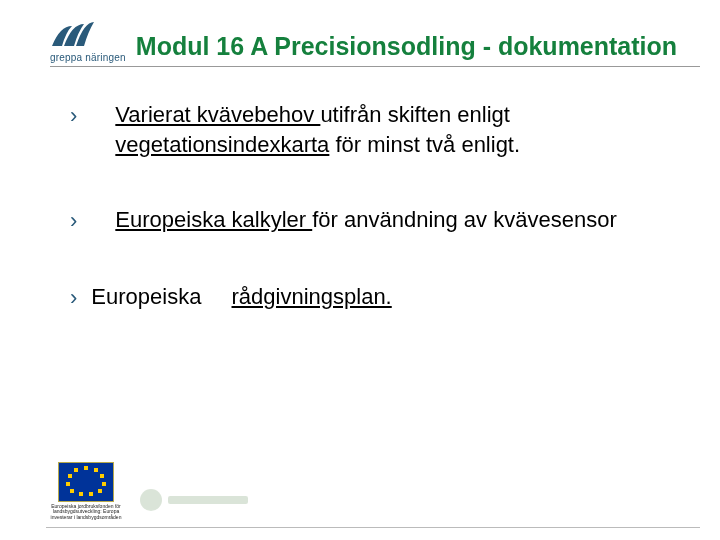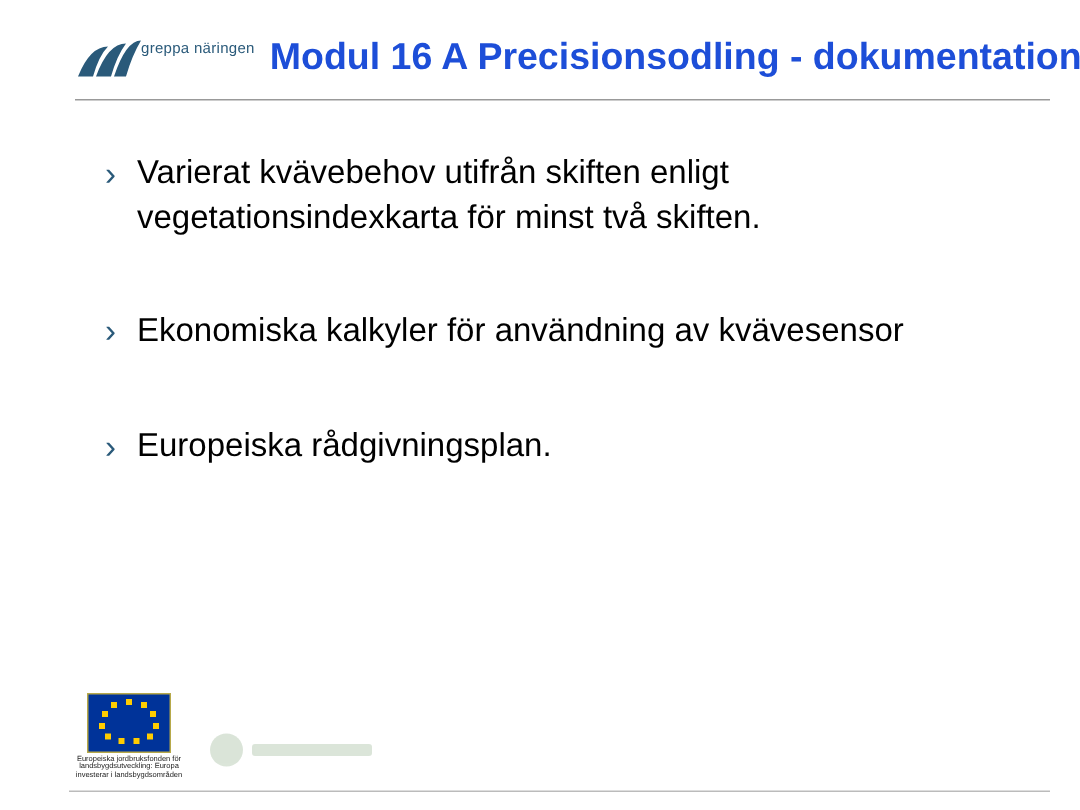--- a/index.html
+++ b/index.html
@@ -22,41 +22,41 @@
   .header {
     position: absolute;
     top: 24px;
     left: 50px;
     right: 20px;
     display: flex;
     align-items: flex-end;
   }
   .logo {
     display: flex;
-    flex-direction: row;
+    flex-direction: column;
     align-items: flex-start;
     margin-right: 8px;
     margin-top: -4px;
   }
   .logo-swoosh {
     width: 44px;
     height: 30px;
     position: relative;
   }
   .logo-text {
     font-size: 10px;
     color: #2a5a7a;
     letter-spacing: 0.2px;
     margin-top: 2px;
     white-space: nowrap;
   }
   .title {
     font-size: 25px;
     font-weight: bold;
-    color: #1d4ed8;
+    color: #15803d;
     white-space: nowrap;
     margin-left: 2px;
     margin-bottom: 2px;
   }
   .title-rule {
     position: absolute;
     left: 50px;
     right: 20px;
     top: 66px;
     height: 0;
@@ -79,20 +79,22 @@
     color: #2a5a7a;
     font-weight: normal;
     margin-right: 14px;
     margin-top: 1px;
     flex: 0 0 auto;
   }
   .bullet-body {
     flex: 1 1 auto;
   }
   .u {
+    text-decoration: underline;
+    margin-left: 24px;
   }
   .footer {
     position: absolute;
     left: 46px;
     bottom: 20px;
     display: flex;
     align-items: flex-end;
     gap: 14px;
   }
   .eu-block {
@@ -180,25 +182,25 @@
       </div>
       <div class="logo-text">greppa näringen</div>
     </div>
     <div class="title">Modul 16 A Precisionsodling - dokumentation</div>
   </div>
   <div class="title-rule"></div>
 
   <div class="content">
     <div class="bullet">
       <div class="bullet-marker">›</div>
-      <div class="bullet-body"><span class="u">Varierat kvävebehov </span><span>utifrån skiften enligt </span><span class="u">vegetationsindexkarta</span><span> för minst två skiften.</span></div>
+      <div class="bullet-body"><span class="u">Varierat kvävebehov </span><span>utifrån skiften enligt </span><span class="u">vegetationsindexkarta</span><span> för minst två enligt.</span></div>
     </div>
     <div class="bullet">
       <div class="bullet-marker">›</div>
-      <div class="bullet-body"><span class="u">Ekonomiska kalkyler </span><span>för användning av kvävesensor</span></div>
+      <div class="bullet-body"><span class="u">Europeiska kalkyler </span><span>för användning av kvävesensor</span></div>
     </div>
     <div class="bullet">
       <div class="bullet-marker">›</div>
       <div class="bullet-body"><span>Europeiska </span><span class="u">rådgivningsplan.</span></div>
     </div>
   </div>
 
   <div class="bottom-band"></div>
 
   <div class="footer">

